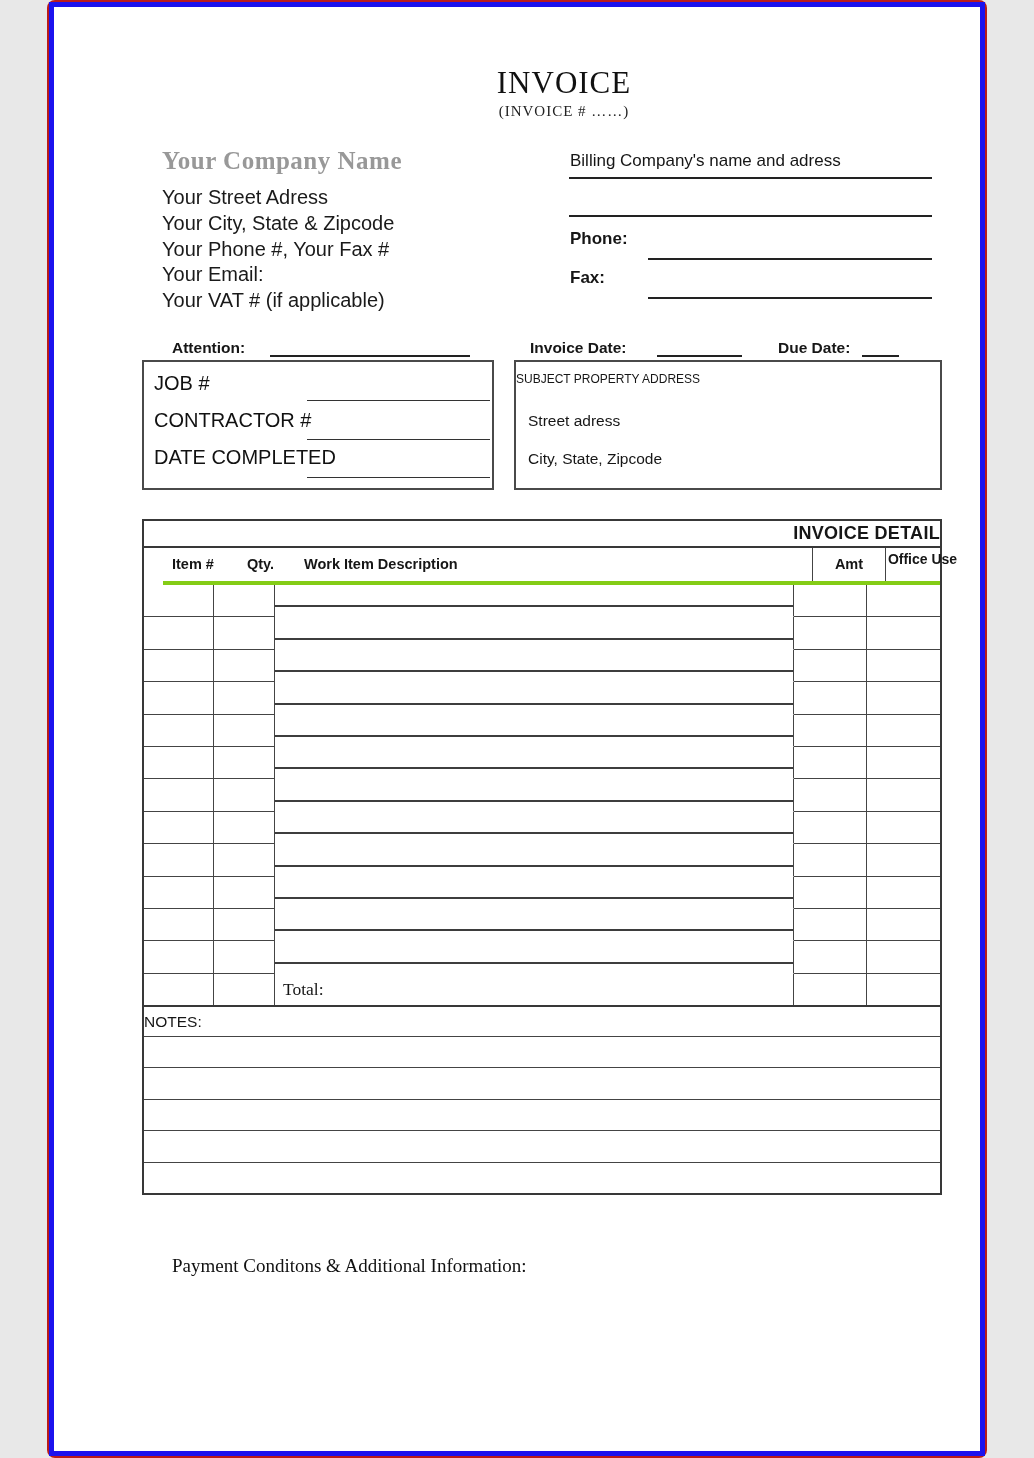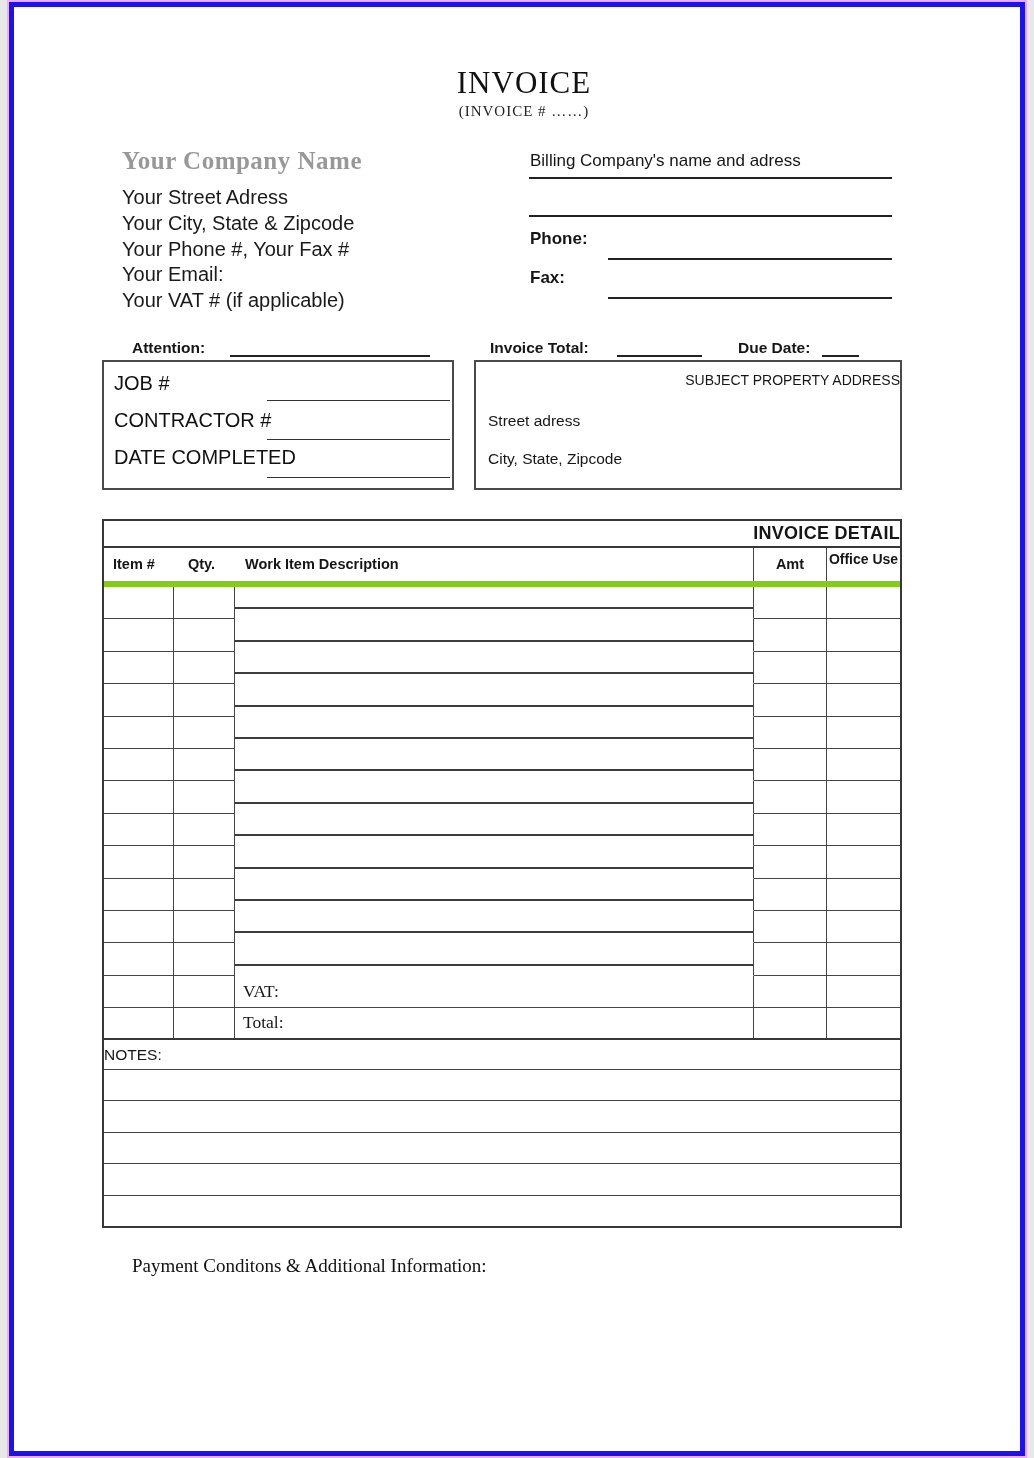--- a/index.html
+++ b/index.html
@@ -1,20 +1,21 @@
 <!DOCTYPE html>
 <html><head>
 <meta charset="utf-8">
 <style>
   html,body { margin:0; padding:0; background:#e8e8e8; }
   .frame {
-    width:1020px; height:1458px;
-    background:#f0abfc;
+    width:940px; height:1458px;
+    background:#b91c1c;
     padding:2px; box-sizing:border-box;
     margin:0 auto;
+    border-radius:8px;
   }
   .frame-inner {
     width:100%; height:100%;
     border:5px solid #1c12ee;
     box-sizing:border-box;
     background:#ffffff;
   }
   .page {
     position:relative;
     width:1020px; height:1444px;
@@ -57,31 +58,31 @@
   .job-box { left:88px; top:353px; width:352px; height:130px;
     border:2px solid #4a4a4a; box-sizing:border-box; }
   .job-label { position:absolute; left:10px; font-size:20px; color:#111; }
   .job-label.f0 { top:10px; } .job-label.f1 { top:47px; } .job-label.f2 { top:84px; }
   .job-line { position:absolute; left:163px; width:183px; height:0; border-top:1.5px solid #333; }
   .job-line.f0 { top:38px; } .job-line.f1 { top:77px; } .job-line.f2 { top:115px; }
 
   
   .subject-box { left:460px; top:353px; width:428px; height:130px;
     border:2px solid #4a4a4a; box-sizing:border-box; }
-  .subject-title { position:absolute; left:16px; right:0; top:10px; text-align:right; font-size:14px; }
+  .subject-title { position:absolute; left:0; right:0; top:10px; text-align:left; font-size:12px; }
   .subject-line { position:absolute; left:12px; font-size:15.5px; }
   .subject-line.l0 { top:50px; } .subject-line.l1 { top:88px; }
 
   
   .detail-box { left:88px; top:512px; width:800px;
     border:2px solid #383838; box-sizing:border-box; background:#fff; }
   .detail-title { height:25px; line-height:25px; text-align:right;
     font-weight:bold; font-size:18px; border-bottom:2px solid #383838; letter-spacing:.3px; }
   .grid-row { display:grid; grid-template-columns:70px 61px 519px 73px 73px; }
-  .hdr { height:33px; border-bottom:6px solid #84cc16; font-weight:bold; font-size:14.5px; }
+  .hdr { height:33px; border-bottom:4px solid #84cc16; font-weight:bold; font-size:14.5px;margin-left:19px; }
   .hdr-main { grid-column:1 / 4; position:relative; border-right:1px solid #444; }
   .hdr-main span { position:absolute; top:8px; }
   .hdr-item { left:9px; } .hdr-qty { left:84px; } .hdr-desc { left:141px; }
   .hdr-amt { border-right:1px solid #444; text-align:center; line-height:33px; }
   .hdr-office { text-align:center; font-size:14px; line-height:15px; padding-top:4px; box-sizing:border-box; }
 
   .body-rows .grid-row { height:32.4px; }
   .cell { border-right:1px solid #444; border-bottom:1px solid #444; box-sizing:border-box; }
   .cell.office { border-right:none; }
   .body-rows .cell.desc { border-bottom:1px solid transparent;
@@ -125,21 +126,21 @@
       <div class="abs billing-heading">Billing Company's name and adress</div>
       <div class="hline bline1"></div>
       <div class="hline bline2"></div>
       <div class="abs phone-label">Phone:</div>
       <div class="hline phone-line"></div>
       <div class="abs fax-label">Fax:</div>
       <div class="hline fax-line"></div>
 
       <div class="abs attention-label">Attention:</div>
       <div class="hline attention-line"></div>
-      <div class="abs invdate-label">Invoice Total:</div>
+      <div class="abs invdate-label">Invoice Date:</div>
       <div class="hline invdate-line"></div>
       <div class="abs duedate-label">Due Date:</div>
       <div class="hline duedate-line"></div>
 
       <div class="abs job-box">
         <div class="job-label f0">JOB #</div>
         <div class="job-line f0"></div>
         <div class="job-label f1">CONTRACTOR #</div>
         <div class="job-line f1"></div>
         <div class="job-label f2">DATE COMPLETED</div>
@@ -245,27 +246,20 @@
           </div>
             <div class="grid-row">
             <div class="cell item"></div>
             <div class="cell qty"></div>
             <div class="cell desc"></div>
             <div class="cell amt"></div>
             <div class="cell office"></div>
           </div>
           </div>
 
-        <div class="grid-row sum-row">
-          <div class="cell item"></div>
-          <div class="cell qty"></div>
-          <div class="cell desc">VAT:</div>
-          <div class="cell amt"></div>
-          <div class="cell office"></div>
-        </div>
         <div class="grid-row sum-row last">
           <div class="cell item"></div>
           <div class="cell qty"></div>
           <div class="cell desc">Total:</div>
           <div class="cell amt"></div>
           <div class="cell office"></div>
         </div>
 
         <div class="notes-label-row">NOTES:</div>
         <div class="notes-rows">

